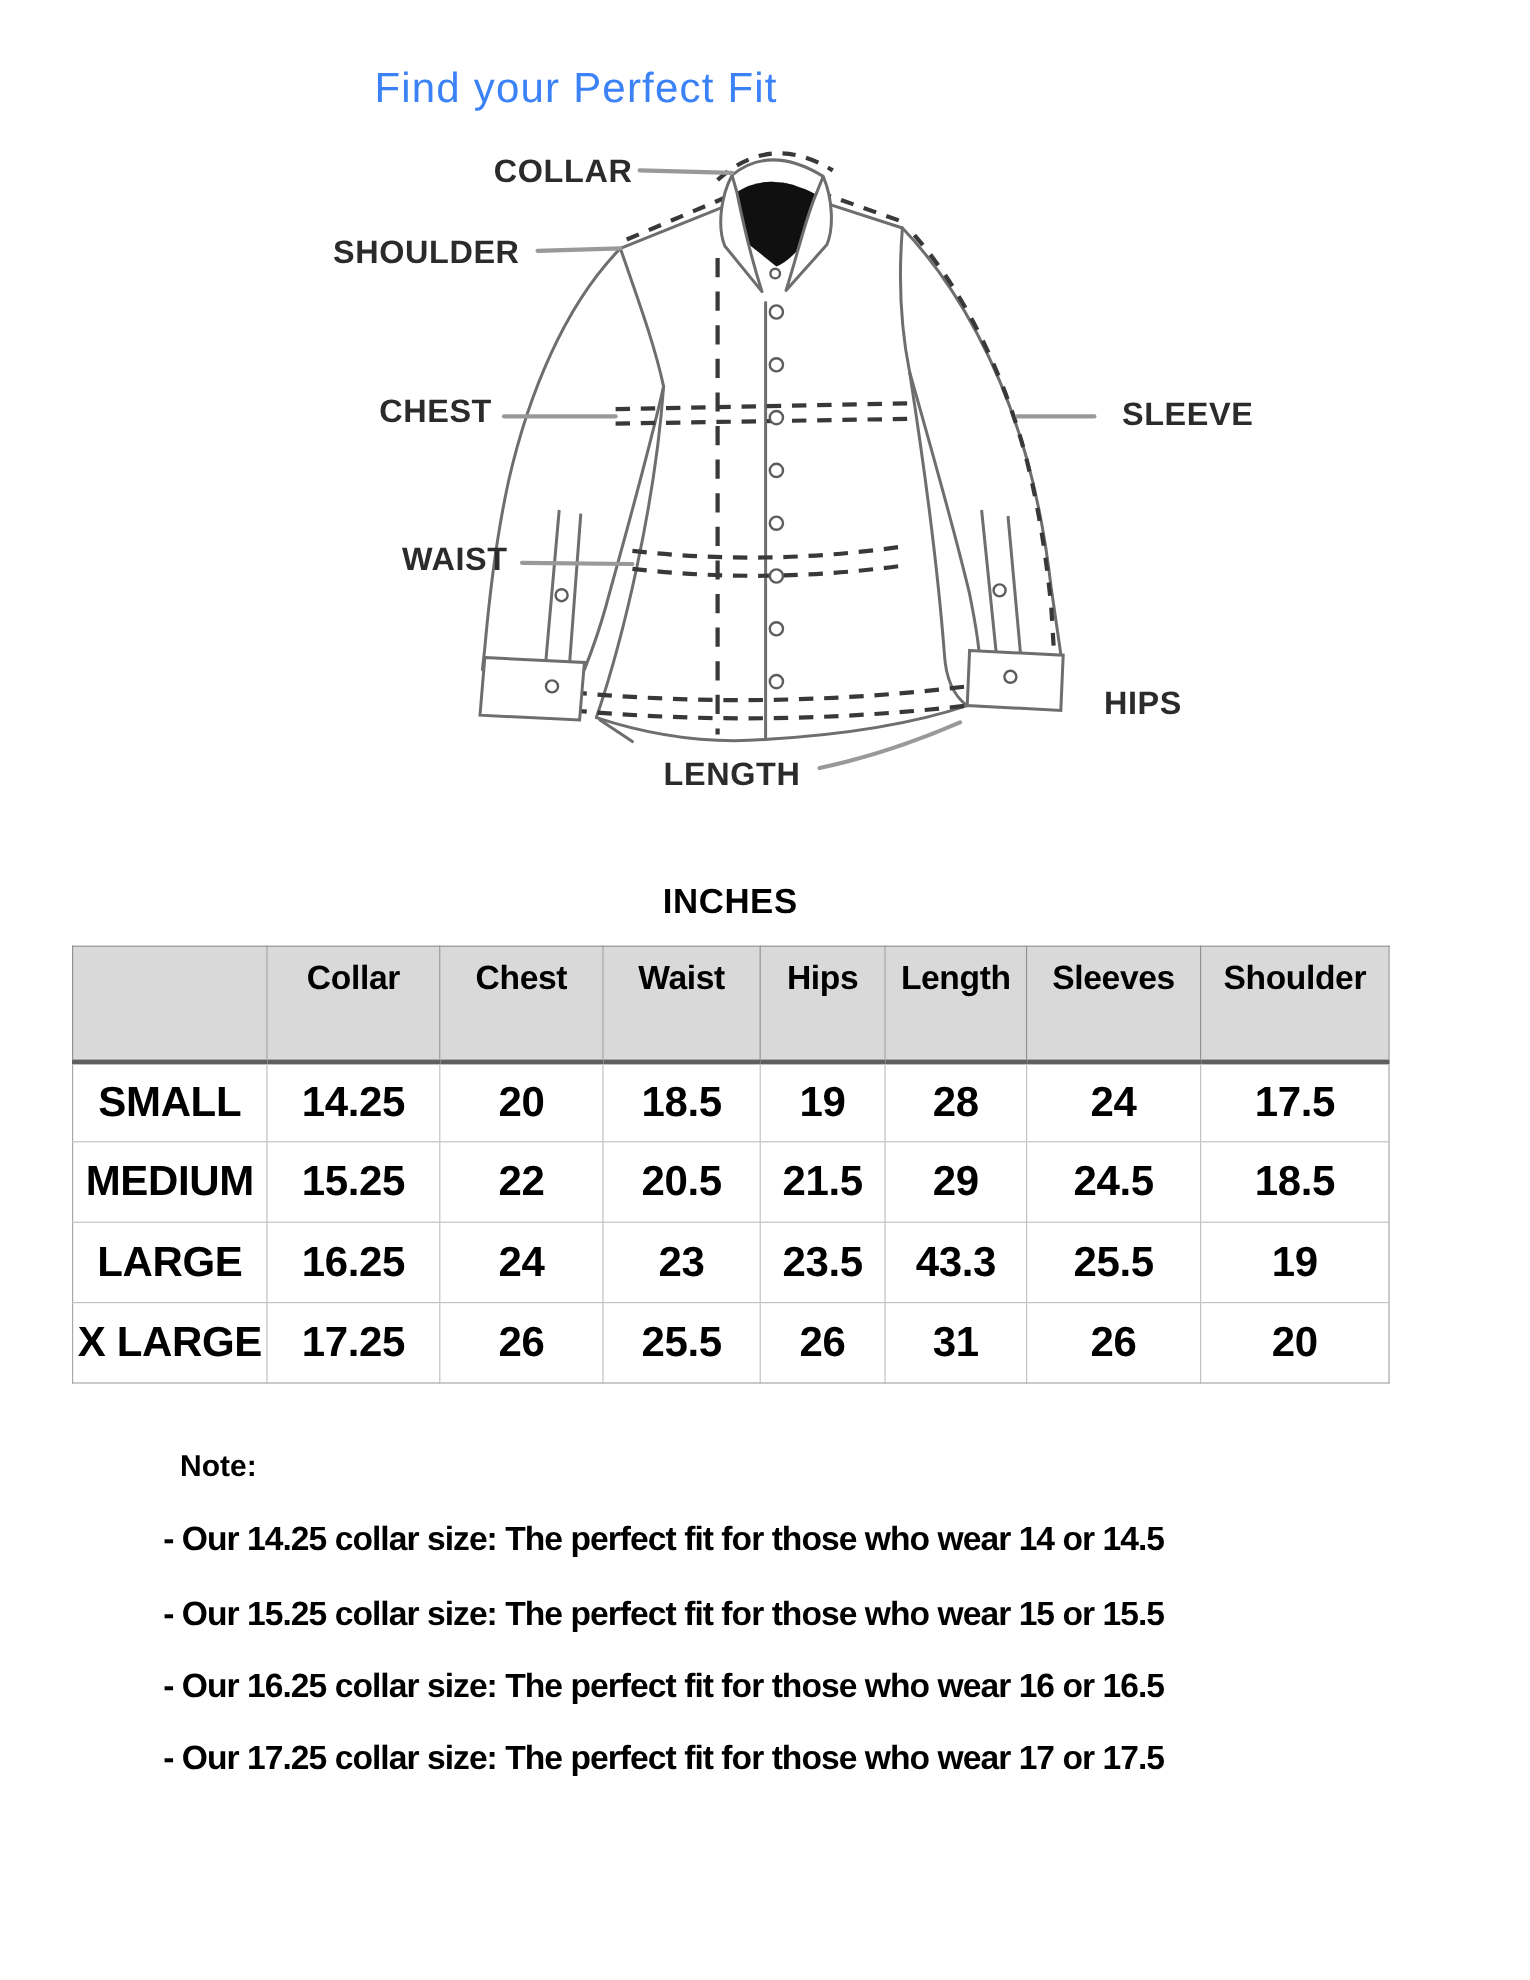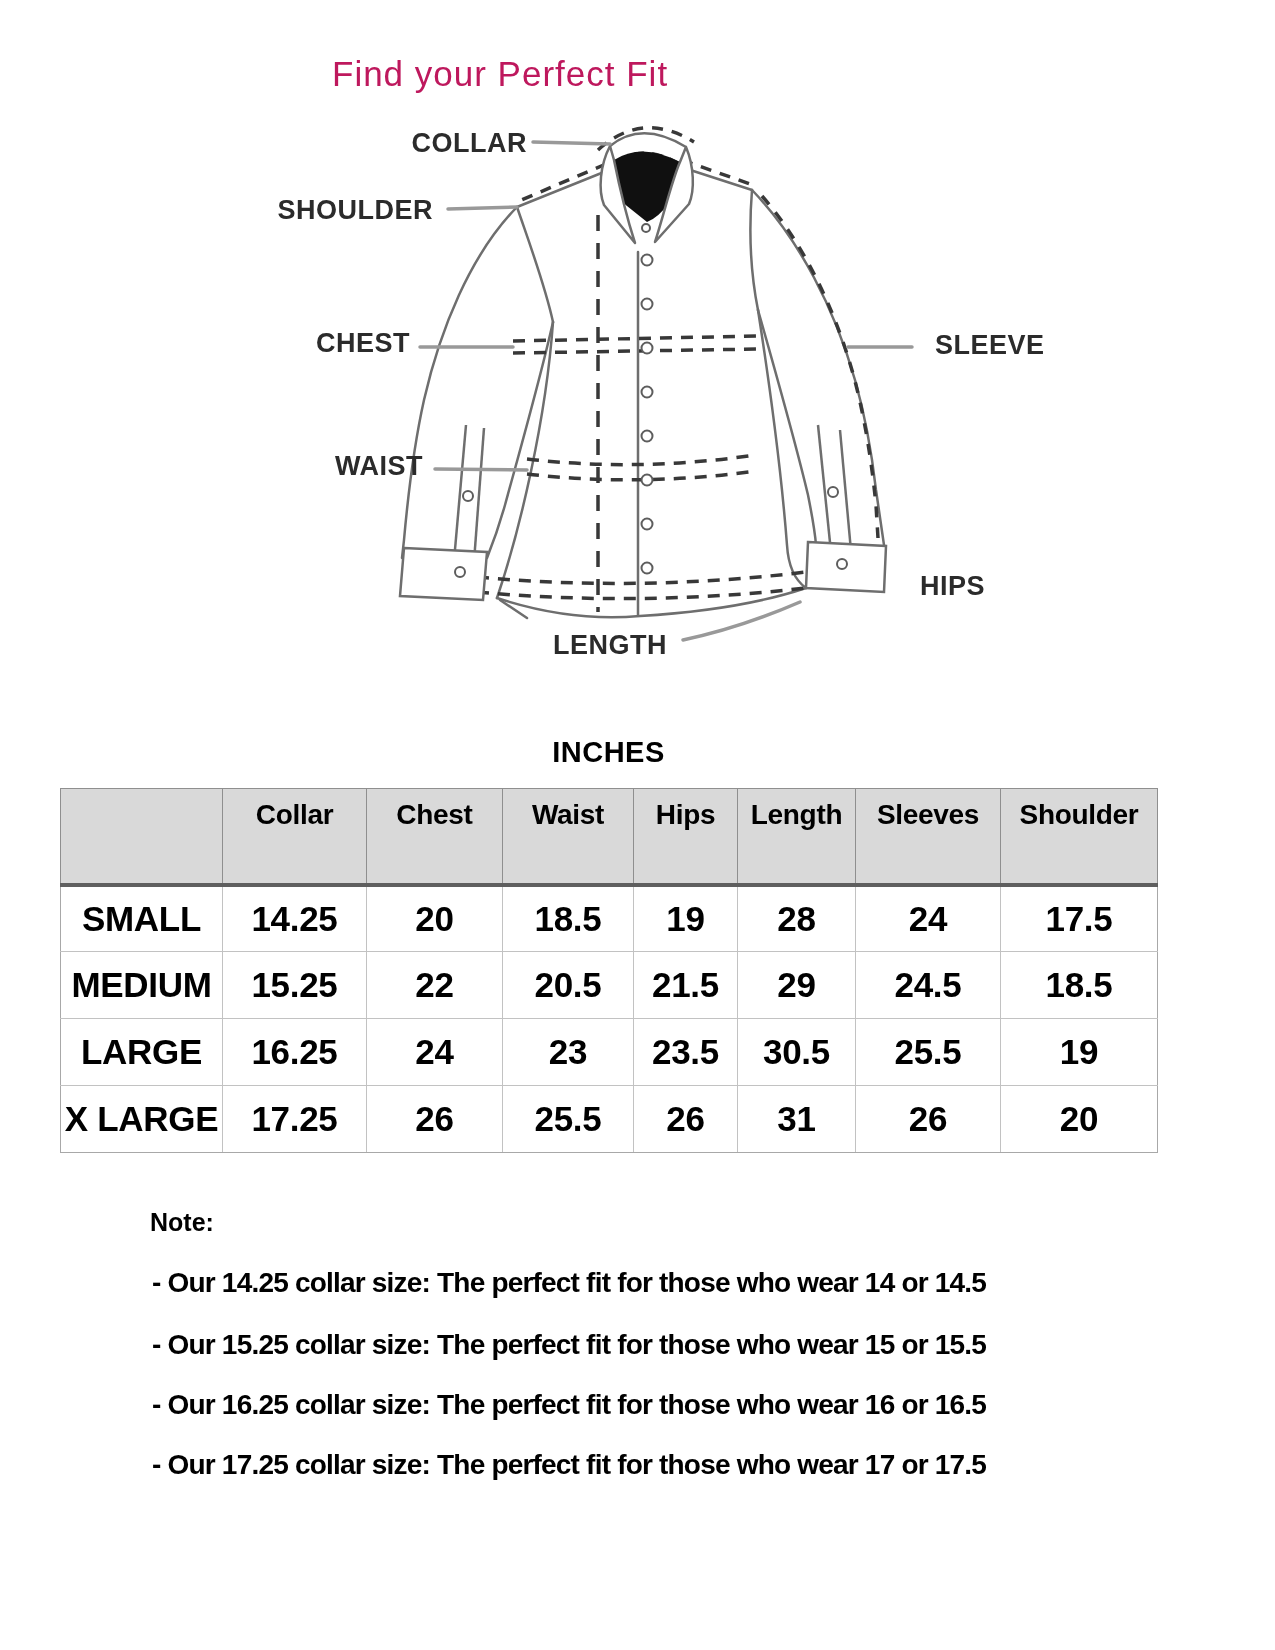--- a/index.html
+++ b/index.html
@@ -1,20 +1,20 @@
 <!DOCTYPE html>
 <html><head>
 <meta charset="utf-8">
 <style>
   html,body{margin:0;padding:0;background:#fff;}
   .page{position:relative;width:1275px;height:1650px;background:#ffffff;
         font-family:"Liberation Sans",sans-serif;overflow:hidden;color:#000;}
 
-  .fit-title{position:absolute;left:332px;top:54px;width:340px;
-             font-size:35px;font-weight:400;color:#be185d;letter-spacing:1px;}
+  .fit-title{position:absolute;left:312px;top:54px;width:340px;
+             font-size:35px;font-weight:400;color:#3b82f6;letter-spacing:1px;}
 
   .diagram{position:absolute;left:0;top:0;width:1275px;height:700px;}
   .diagram svg{position:absolute;left:270px;top:100px;}
 
   .dlabel{position:absolute;font-weight:700;font-size:27px;color:#2b2b2b;
           letter-spacing:0.5px;line-height:28px;white-space:nowrap;}
   .r{text-align:right;}
 
   .lab-collar{left:377px;top:129px;width:150px;}
   .lab-shoulder{left:253px;top:196px;width:180px;}
@@ -35,21 +35,21 @@
              font-size:28px;border:1px solid #8f8f8f;border-bottom:4px solid #5f5f5f;
              letter-spacing:-0.3px;}
   table.size tbody th,table.size tbody td{height:67px;vertical-align:middle;
              font-size:35px;border:1px solid #c2c2c2;letter-spacing:-0.3px;
              border-left:1px solid #a8a8a8;}
   table.size tbody tr td:last-child{border-right:1px solid #a8a8a8;margin-top:24px;}
   table.size tbody tr:last-child th,table.size tbody tr:last-child td{border-bottom:1px solid #a8a8a8;}
 
   .notes{position:absolute;left:0;top:0;}
   .note-head{position:absolute;left:150px;top:1208px;font-size:25px;font-weight:700;}
-  .note-line{position:absolute;left:152px;font-size:28px;font-weight:700;
+  .note-line{position:absolute;left:136px;font-size:28px;font-weight:700;
              letter-spacing:-0.8px;line-height:36px;white-space:nowrap;}
   .nl0{top:1265px;} .nl1{top:1327px;text-align:center;} .nl2{top:1387px;text-align:right;} .nl3{top:1447px;}
 </style>
 </head>
 <body>
 
 <div class="page">
 
   <div class="fit-title">Find your Perfect Fit</div>
 
@@ -190,21 +190,21 @@
         <td>29</td>
         <td>24.5</td>
         <td>18.5</td>
       </tr>
       <tr>
         <th>LARGE</th>
         <td>16.25</td>
         <td>24</td>
         <td>23</td>
         <td>23.5</td>
-        <td>30.5</td>
+        <td>43.3</td>
         <td>25.5</td>
         <td>19</td>
       </tr>
       <tr>
         <th>X LARGE</th>
         <td>17.25</td>
         <td>26</td>
         <td>25.5</td>
         <td>26</td>
         <td>31</td>

